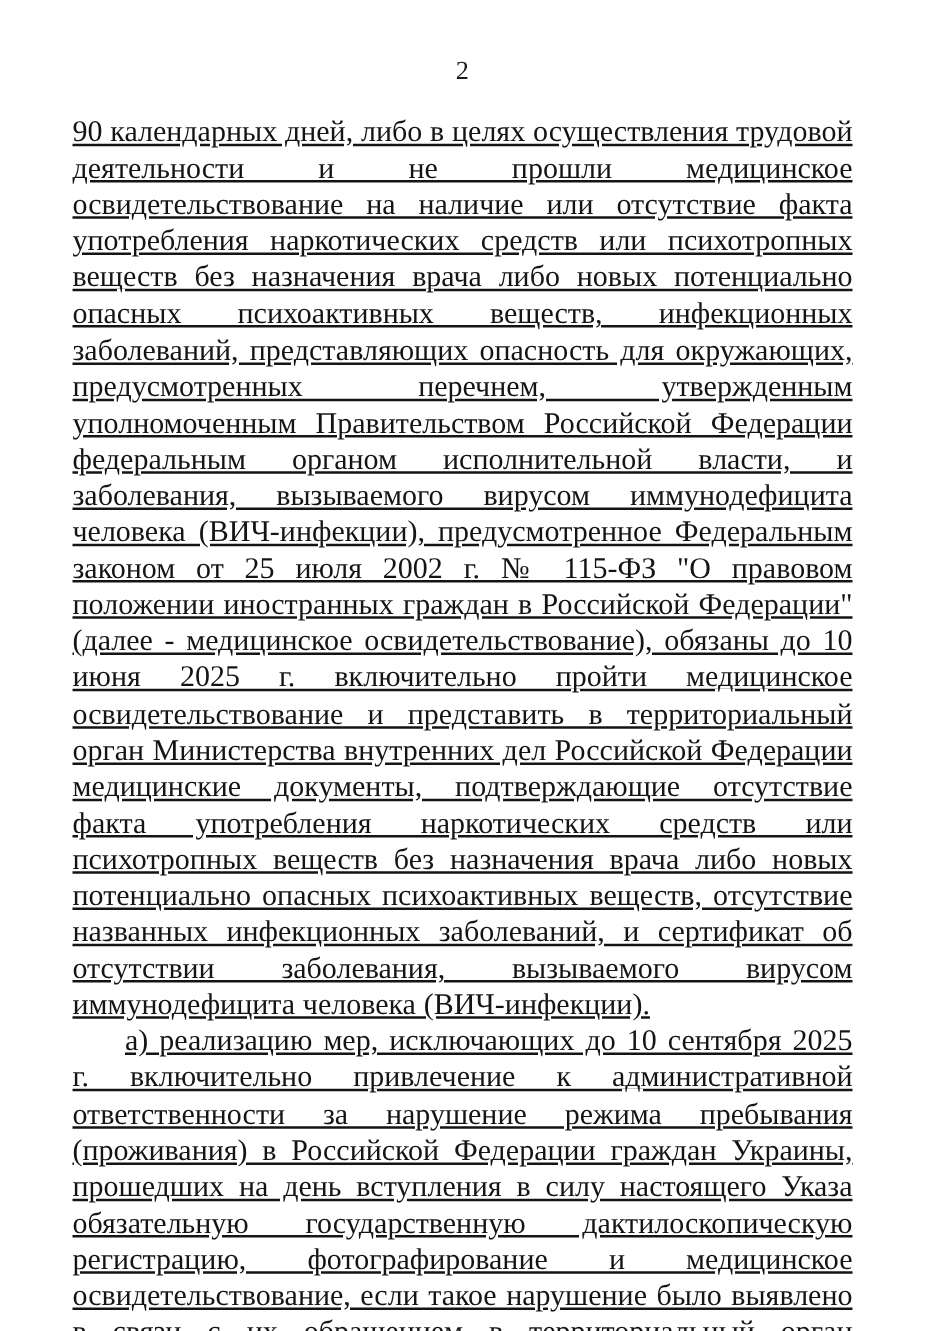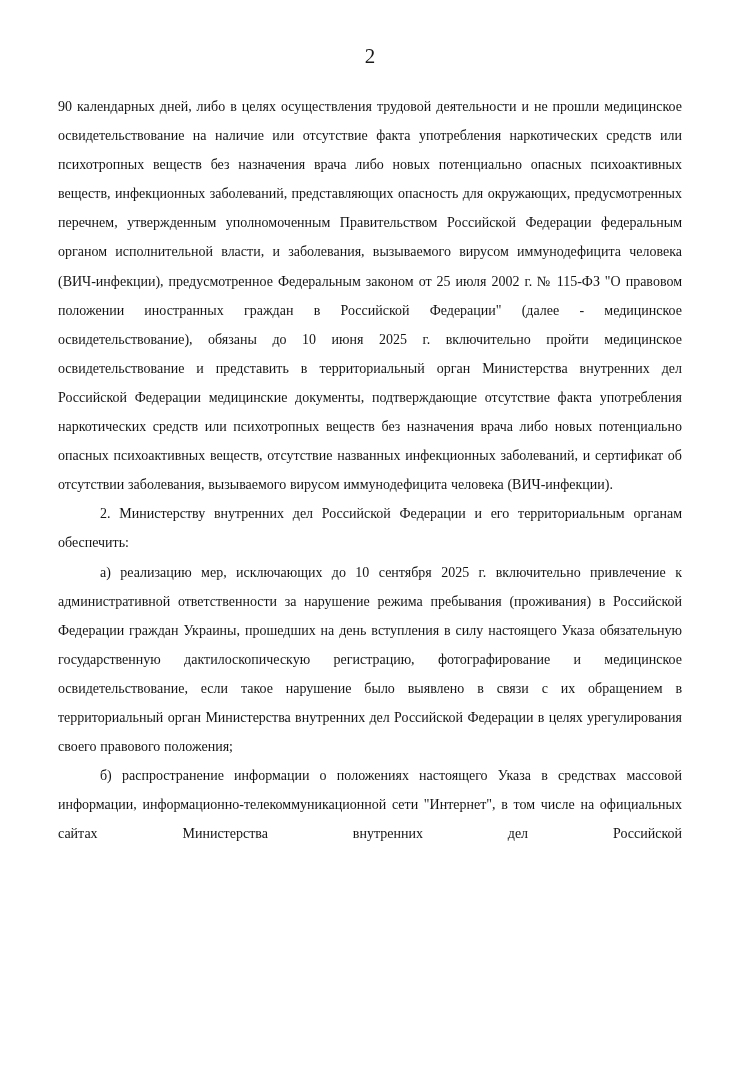--- a/index.html
+++ b/index.html
@@ -36,45 +36,45 @@
   .body-block {
     position: absolute;
     top: 92px;
     left: 58px;
     width: 624px;
   }
 
   .para {
     margin: 0;
     padding: 0;
-    font-size: 14px;
+    font-size: 24px;
     line-height: 29.1px;
     text-align: justify;
     text-justify: inter-word;
     color: #141414;
     hyphens: none;
     word-spacing: 0.2px;
+    text-decoration: underline;
   }
 
   .para.indent {
     text-indent: 42px;
   }
 </style>
 </head>
 <body>
 
 <div id="page" class="scan">
 
   <div class="page-number">2</div>
 
   <div class="body-block">
 
     <p class="para">90 календарных дней, либо в целях осуществления трудовой деятельности и не прошли медицинское освидетельствование на наличие или отсутствие факта употребления наркотических средств или психотропных веществ без назначения врача либо новых потенциально опасных психоактивных веществ, инфекционных заболеваний, представляющих опасность для окружающих, предусмотренных перечнем, утвержденным уполномоченным Правительством Российской Федерации федеральным органом исполнительной власти, и заболевания, вызываемого вирусом иммунодефицита человека (ВИЧ-инфекции), предусмотренное Федеральным законом от 25 июля 2002 г. № 115-ФЗ "О правовом положении иностранных граждан в Российской Федерации" (далее - медицинское освидетельствование), обязаны до 10 июня 2025 г. включительно пройти медицинское освидетельствование и представить в территориальный орган Министерства внутренних дел Российской Федерации медицинские документы, подтверждающие отсутствие факта употребления наркотических средств или психотропных веществ без назначения врача либо новых потенциально опасных психоактивных веществ, отсутствие названных инфекционных заболеваний, и сертификат об отсутствии заболевания, вызываемого вирусом иммунодефицита человека (ВИЧ-инфекции).</p>
 
-    <p class="para indent">2. Министерству внутренних дел Российской Федерации и его территориальным органам обеспечить:</p>
 
     <p class="para indent">а) реализацию мер, исключающих до 10 сентября 2025 г. включительно привлечение к административной ответственности за нарушение режима пребывания (проживания) в Российской Федерации граждан Украины, прошедших на день вступления в силу настоящего Указа обязательную государственную дактилоскопическую регистрацию, фотографирование и медицинское освидетельствование, если такое нарушение было выявлено в связи с их обращением в территориальный орган Министерства внутренних дел Российской Федерации в целях урегулирования своего правового положения;</p>
 
     <p class="para indent" style="text-align-last: justify;">б) распространение информации о положениях настоящего Указа в средствах массовой информации, информационно-телекоммуникационной сети "Интернет", в том числе на официальных сайтах Министерства внутренних дел Российской</p>
 
   </div>
 
 </div>
 
 </body></html>

